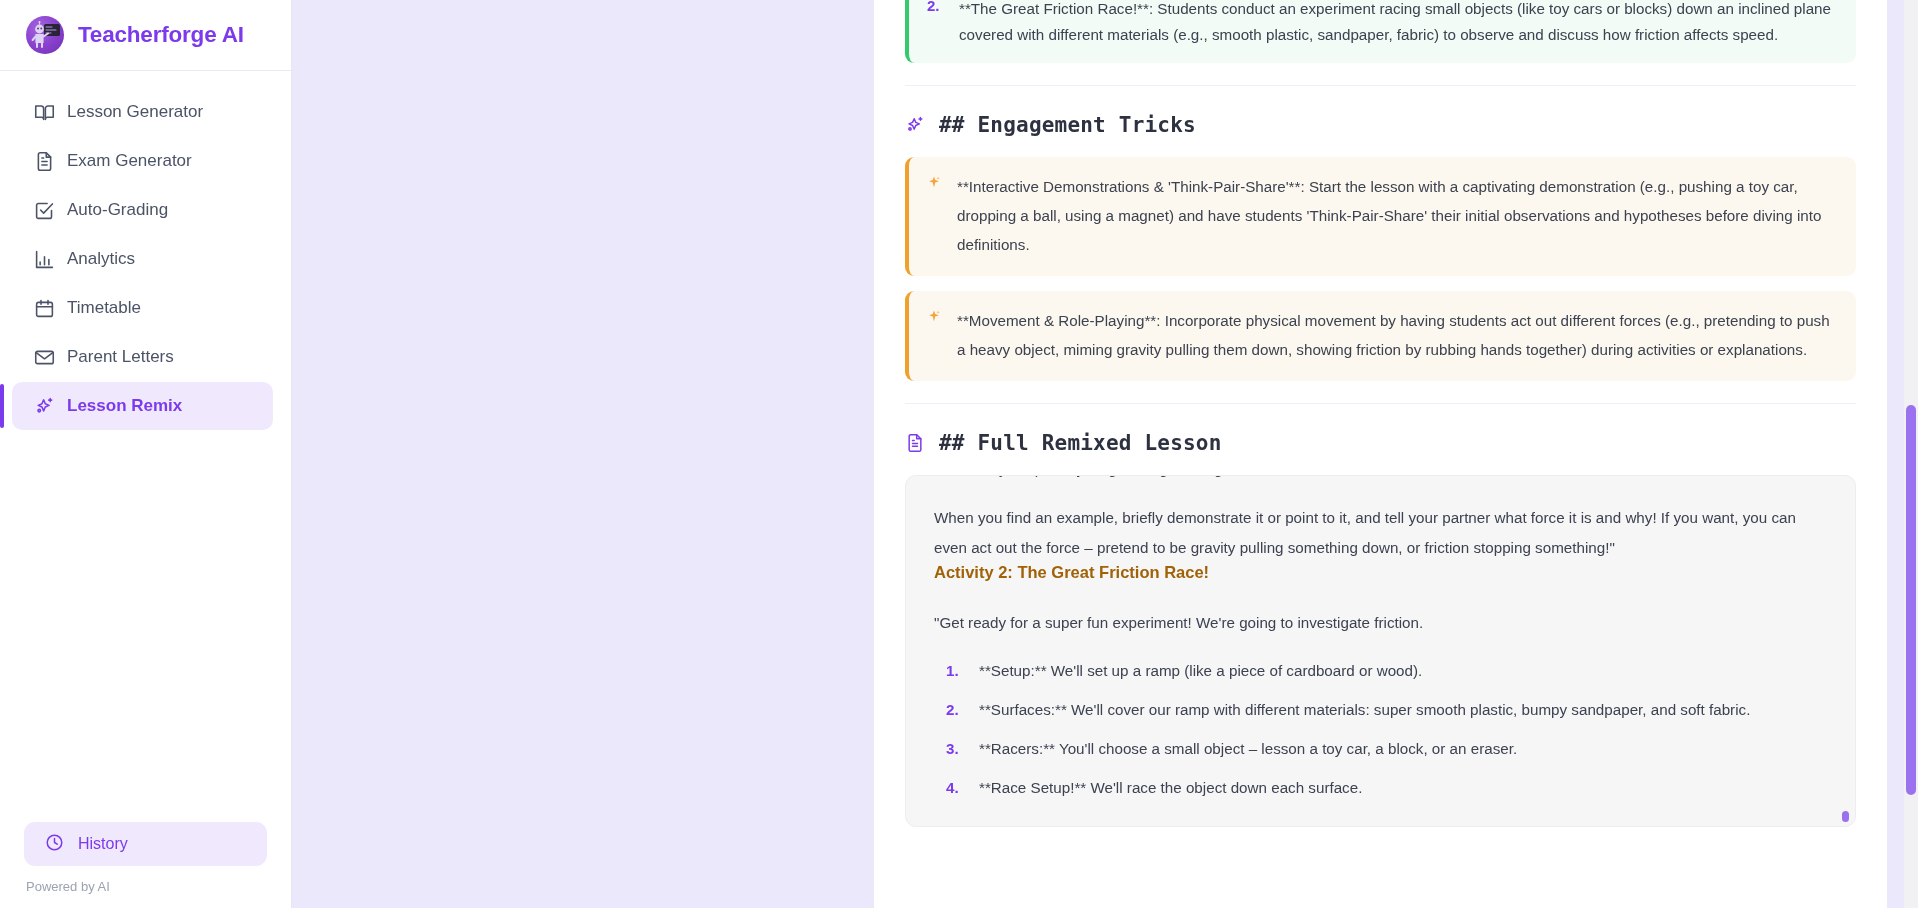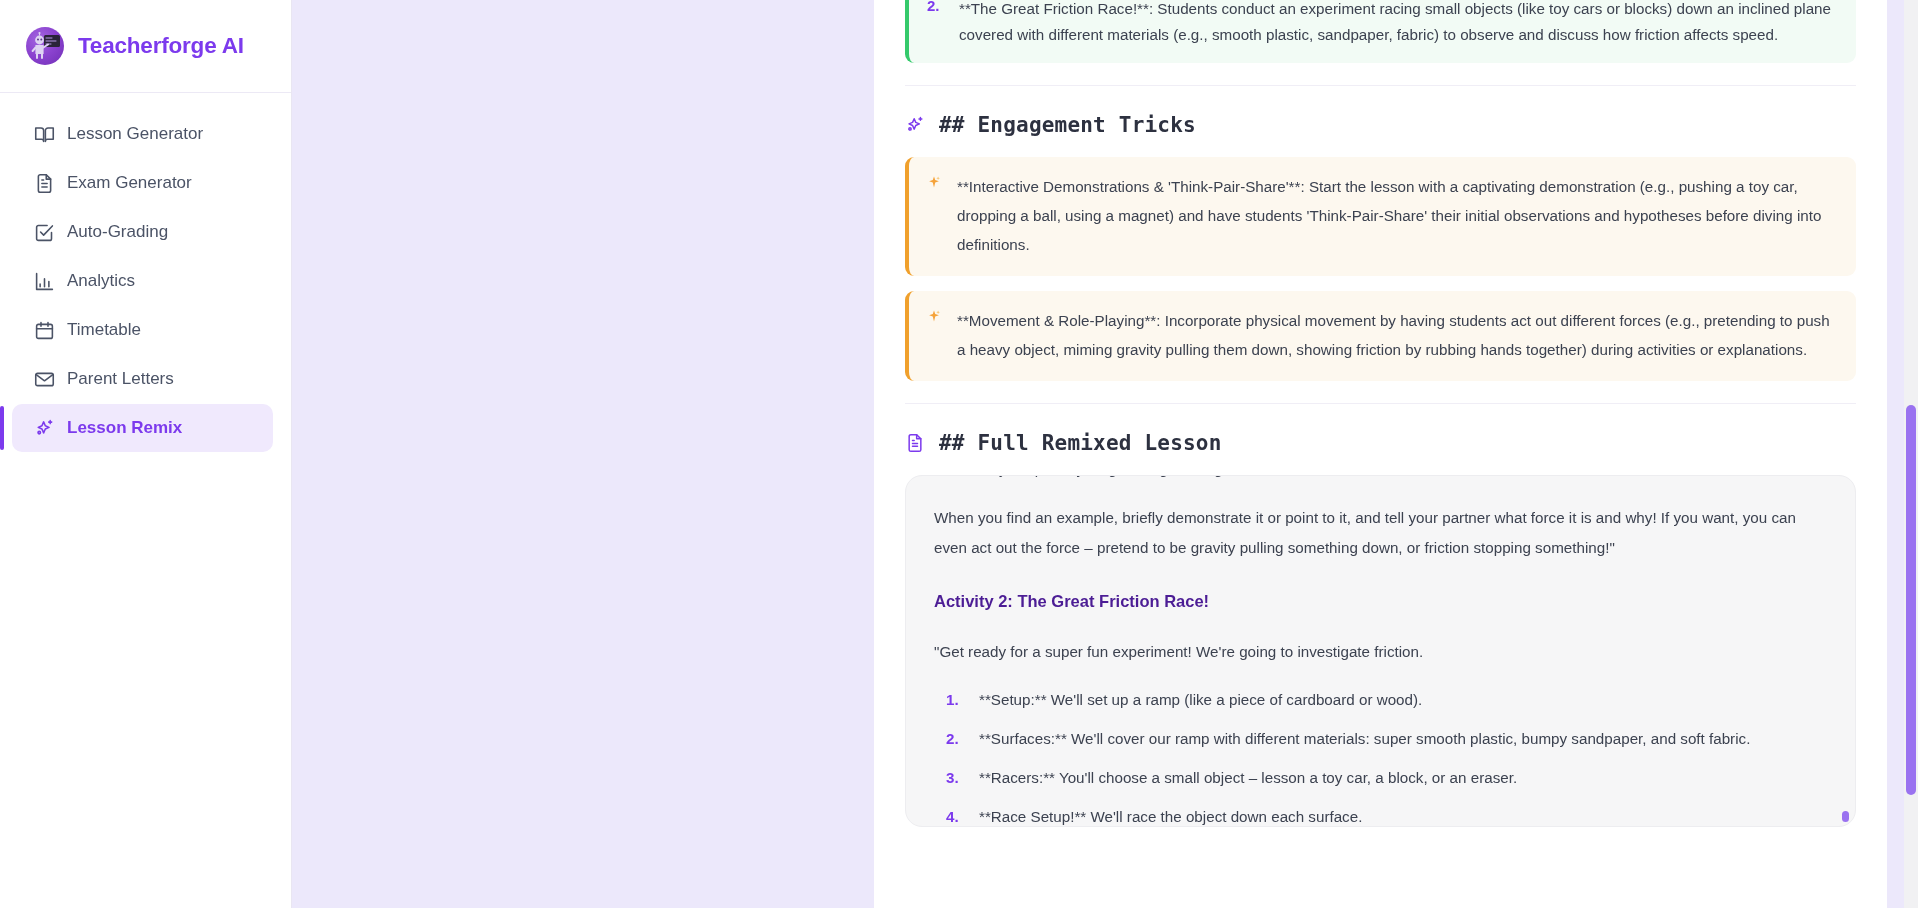--- a/index.html
+++ b/index.html
@@ -26,21 +26,21 @@
     background: #ffffff;
     border-right: 1px solid #e9e6f2;
     display: flex;
     flex-direction: column;
     flex: 0 0 292px;
     position: relative;
     z-index: 5;
   }
 
   .brand {
-    height: 93px;
+    height: 71px;
     display: flex;
     align-items: center;
     gap: 14px;
     padding: 0 22px 0 26px;
     border-bottom: 1px solid #ece9f5;
   }
 
   .brand-logo {
     width: 38px; height: 38px;
     border-radius: 50%;
@@ -215,21 +215,21 @@
   .trick-text {
     font-size: 15.2px;
     line-height: 29px;
     color: #3c4250;
   }
 
   
   .lesson-box {
     background: #f6f6f7;
     border: 1px solid #ededf0;
-    border-radius: 17px;
+    border-radius: 11px;
     height: 352px;
     overflow: hidden;
     position: relative;
     padding: 0 30px 0 28px;
   }
   .lesson-scroll {
     position: relative;
     margin-top: -20px;
   }
   .lesson-box .lb-bullet-row {
@@ -243,22 +243,21 @@
   .lb-dot { color: #7c3aed; font-size: 15px; line-height: 25px; }
   .lb-para {
     font-size: 15.2px;
     line-height: 30px;
     color: #3c4250;
     margin-top: 22px;
   }
   .lb-h3 {
     font-size: 16.5px;
     font-weight: bold;
-    color: #4c1d95;
-    margin-top: 29px;
+    color: #a16207;
   }
   .lb-quote {
     font-size: 15.2px;
     line-height: 26px;
     color: #3c4250;
     margin-top: 28px;
   }
   .lb-ol { margin-top: 22px; }
   .lb-li {
     display: flex;
@@ -402,20 +401,32 @@
             <path d="M11 4.5l1.9 4.3 4.3 1.9-4.3 1.9L11 17l-1.9-4.4L4.8 10.7l4.3-1.9z"></path>
             <path d="M18.5 3v3.4M16.8 4.7h3.4"></path>
             <circle cx="6" cy="16.7" r="1.4"></circle>
           </svg>
         </span>
         <span>Lesson Remix</span>
       </div>
 
     </nav>
 
+    <div class="sidebar-footer">
+      <button class="history-btn">
+        <span class="nav-ico">
+          <svg width="19" height="19" viewBox="0 0 24 24" fill="none" stroke="#7c3aed" stroke-width="1.9" stroke-linecap="round" stroke-linejoin="round">
+            <circle cx="12" cy="12" r="9.2"></circle>
+            <path d="M12 6.8V12l3.4 2.2"></path>
+          </svg>
+        </span>
+        <span>History</span>
+      </button>
+      <div class="powered">Powered by AI</div>
+    </div>
 
   </aside>
 
   <div class="canvas">
 
     <div class="panel">
       <div class="panel-inner">
 
         <div class="res-card" style="margin-top:-18px;">
           <div class="res-num">2.</div>

